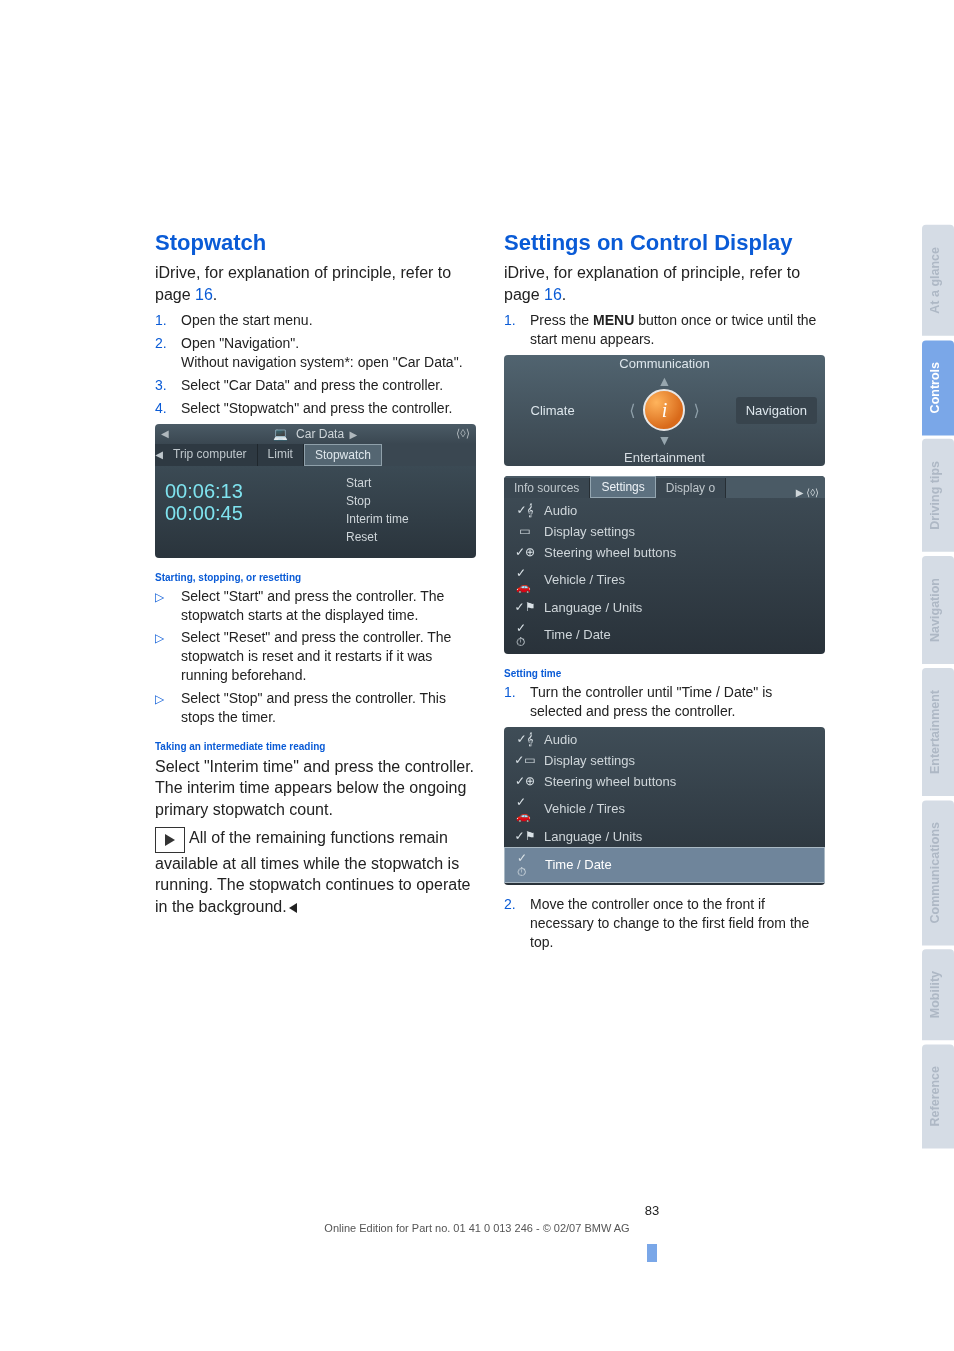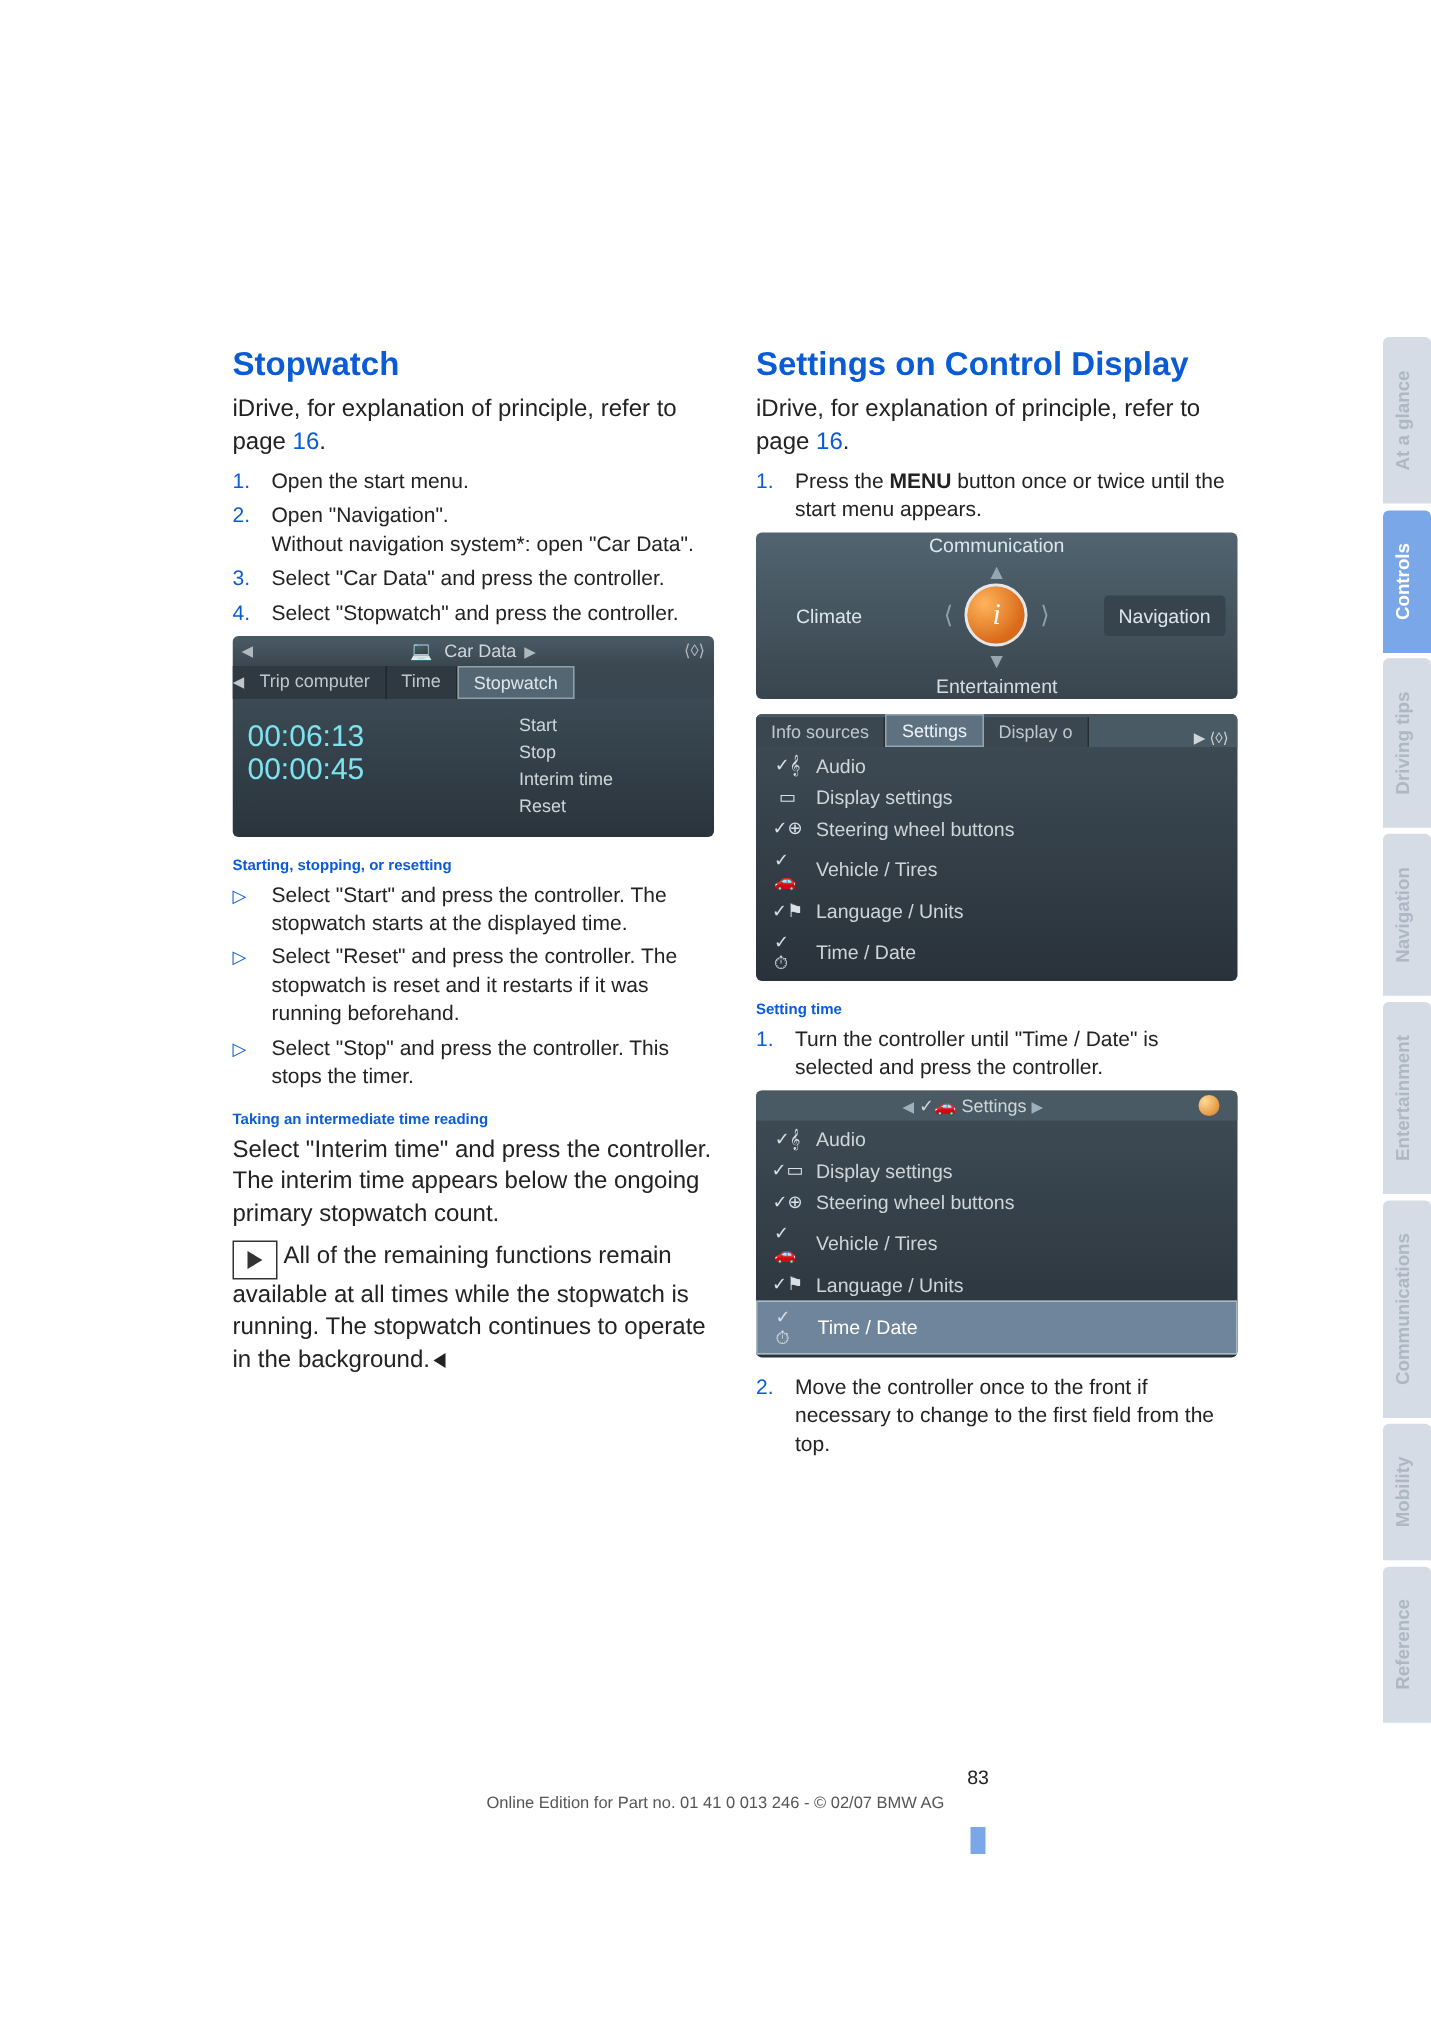--- a/index.html
+++ b/index.html
@@ -323,21 +323,21 @@
     color: #fff;
   }
   .sidetab.inactive {
     background: #d5dce5;
     color: #aeb8c5;
   }
 
   
   .footer {
     position: absolute;
-    bottom: 115px;
+    bottom: 89px;
     left: 0;
     width: 954px;
     text-align: center;
     font-size: 11px;
     color: #555;
   }
   .footer .pagenum {
     font-size: 13px;
     color: #222;
     margin-bottom: 4px;
@@ -390,21 +390,21 @@
         <div class="titlebar">
           <span class="arrow-l">◀</span>
           <span class="icon">💻</span>
           <span>Car Data</span>
           <span style="margin-left:2px;font-size:10px;color:#b0b8bd">▶</span>
           <span class="star">⟨◊⟩</span>
         </div>
         <div class="tabs">
           <div style="width:8px;background:#2e3942;color:#bfc7cc;font-size:10px;display:flex;align-items:center;justify-content:center">◀</div>
           <div class="tab">Trip computer</div>
-          <div class="tab">Time</div>
+          <div class="tab">Limit</div>
           <div class="tab active">Stopwatch</div>
         </div>
         <div class="body">
           <div class="times">
             <div>00:06:13</div>
             <div>00:00:45</div>
           </div>
           <div class="opts">
             <div>Start</div>
             <div>Stop</div>
@@ -494,29 +494,20 @@
             </div>
         </div>
       </div>
 
       <h3 class="sub">Setting time</h3>
       <ol class="steps">
         <li data-num="1">Turn the controller until "Time / Date" is selected and press the controller.</li>
       </ol>
 
       <div class="shot shot-list">
-        <div class="head">
-          <div class="headcenter">
-            <span style="font-size:10px;color:#9fb0bc">◀</span>
-            <span>✓🚗</span>
-            <span>Settings</span>
-            <span style="font-size:10px;color:#9fb0bc">▶</span>
-          </div>
-          <div style="padding:0 6px"><span class="ball"></span></div>
-        </div>
         <div class="rows">
           <div class="row">
               <span class="ico">✓𝄞</span>
               <span>Audio</span>
             </div>
           <div class="row">
               <span class="ico">✓▭</span>
               <span>Display settings</span>
             </div>
           <div class="row">

